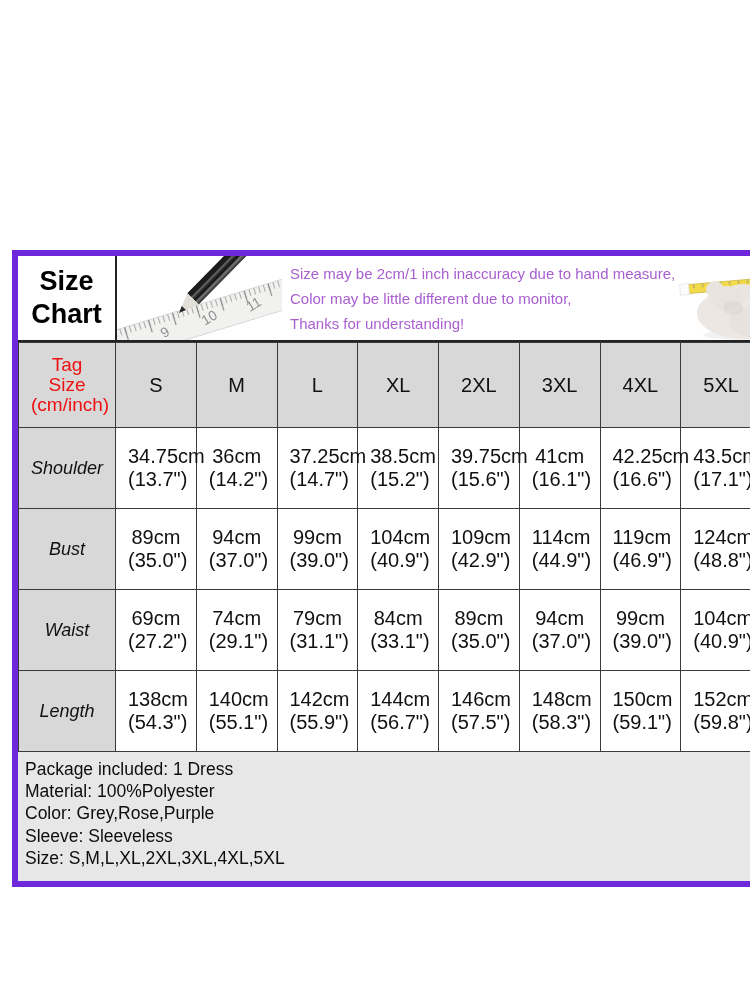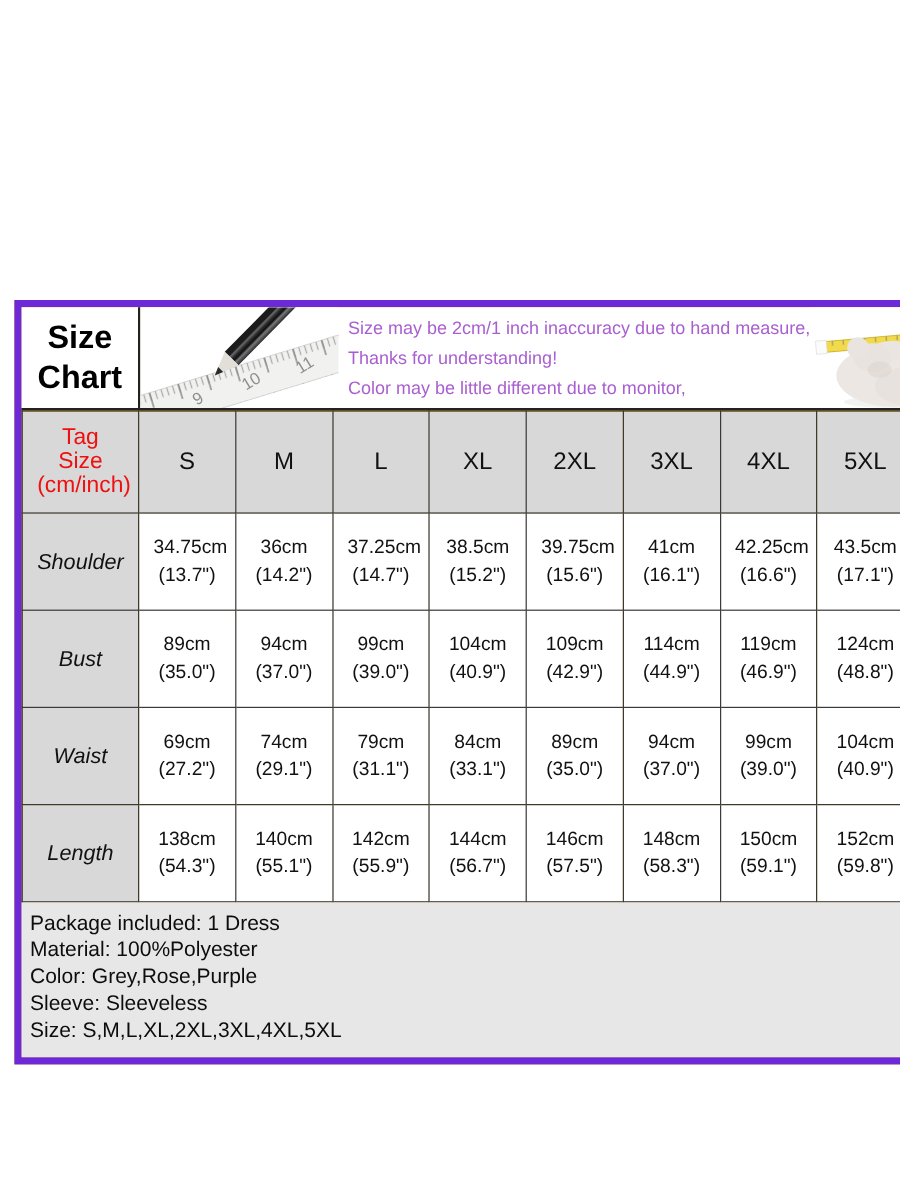--- a/index.html
+++ b/index.html
@@ -27,21 +27,21 @@
   
   table.size-table { width:100%; border-collapse:collapse; table-layout:fixed; }
   table.size-table th, table.size-table td {
     border:1px solid #3a3a3a; text-align:center; vertical-align:middle; padding:12px;
   }
   col.lblcol { width:97px; }
   .head-row th {
     background:#d8d8d8; height:40px; font-weight:normal; font-size:20px; color:#111;
   }
   th.corner { color:#ee1111; font-size:19px; line-height:20px; }
-  tr.meas td { height:56px; font-size:16px; line-height:23px; background:#fff; }
+  tr.meas td { height:56px; font-size:20px; line-height:23px; background:#fff; }
   tr.meas td.rowlabel { background:#d8d8d8; font-size:18px;font-style:italic; }
   
   .details {
     background:#e7e7e7; min-height:122px; padding:6px 4px 1px 7px;
     font-size:17.5px; line-height:22.2px; color:#0d0d0d;
   }
   svg text { font-family:"Liberation Sans", sans-serif; }
 </style>
 </head>
 <body>
@@ -80,22 +80,22 @@
           <text x="62" y="-8" font-size="14" fill="#8f8f8f" transform="rotate(-14 62 -8)">9</text>
           <text x="105" y="-8" font-size="14" fill="#8f8f8f" transform="rotate(-14 105 -8)">10</text>
           <text x="152" y="-8" font-size="14" fill="#8f8f8f" transform="rotate(-14 152 -8)">11</text>
         </g>
         <polygon points="81.7,48.4 70.3,37.2 136.8,-30.3 148.2,-19.1" fill="url(#pg)"></polygon>
         <polygon points="62,57 81.7,48.4 70.3,37.2" fill="#e2dfd8"></polygon>
         <polygon points="62,57 69,54.1 64.8,49.9" fill="#2b2b2b"></polygon>
       </svg>
       <div class="notes">
         <div>Size may be 2cm/1 inch inaccuracy due to hand measure,</div>
+        <div>Color may be little different due to monitor,</div>
         <div>Thanks for understanding!</div>
-        <div>Color may be little different due to monitor,</div>
       </div>
       <svg class="img-box" width="140" height="84" viewBox="0 0 140 84">
         <defs>
           <pattern id="tticks" width="9" height="9" patternUnits="userSpaceOnUse">
             <line x1="1" y1="1" x2="1" y2="5" stroke="#777777" stroke-width="0.8"></line>
           </pattern>
         </defs>
         <rect x="0" y="0" width="140" height="84" fill="#ffffff"></rect>
         <ellipse cx="70" cy="79" rx="42" ry="5" fill="#000000" opacity="0.05"></ellipse>
         <g transform="rotate(-5 20 33)">

